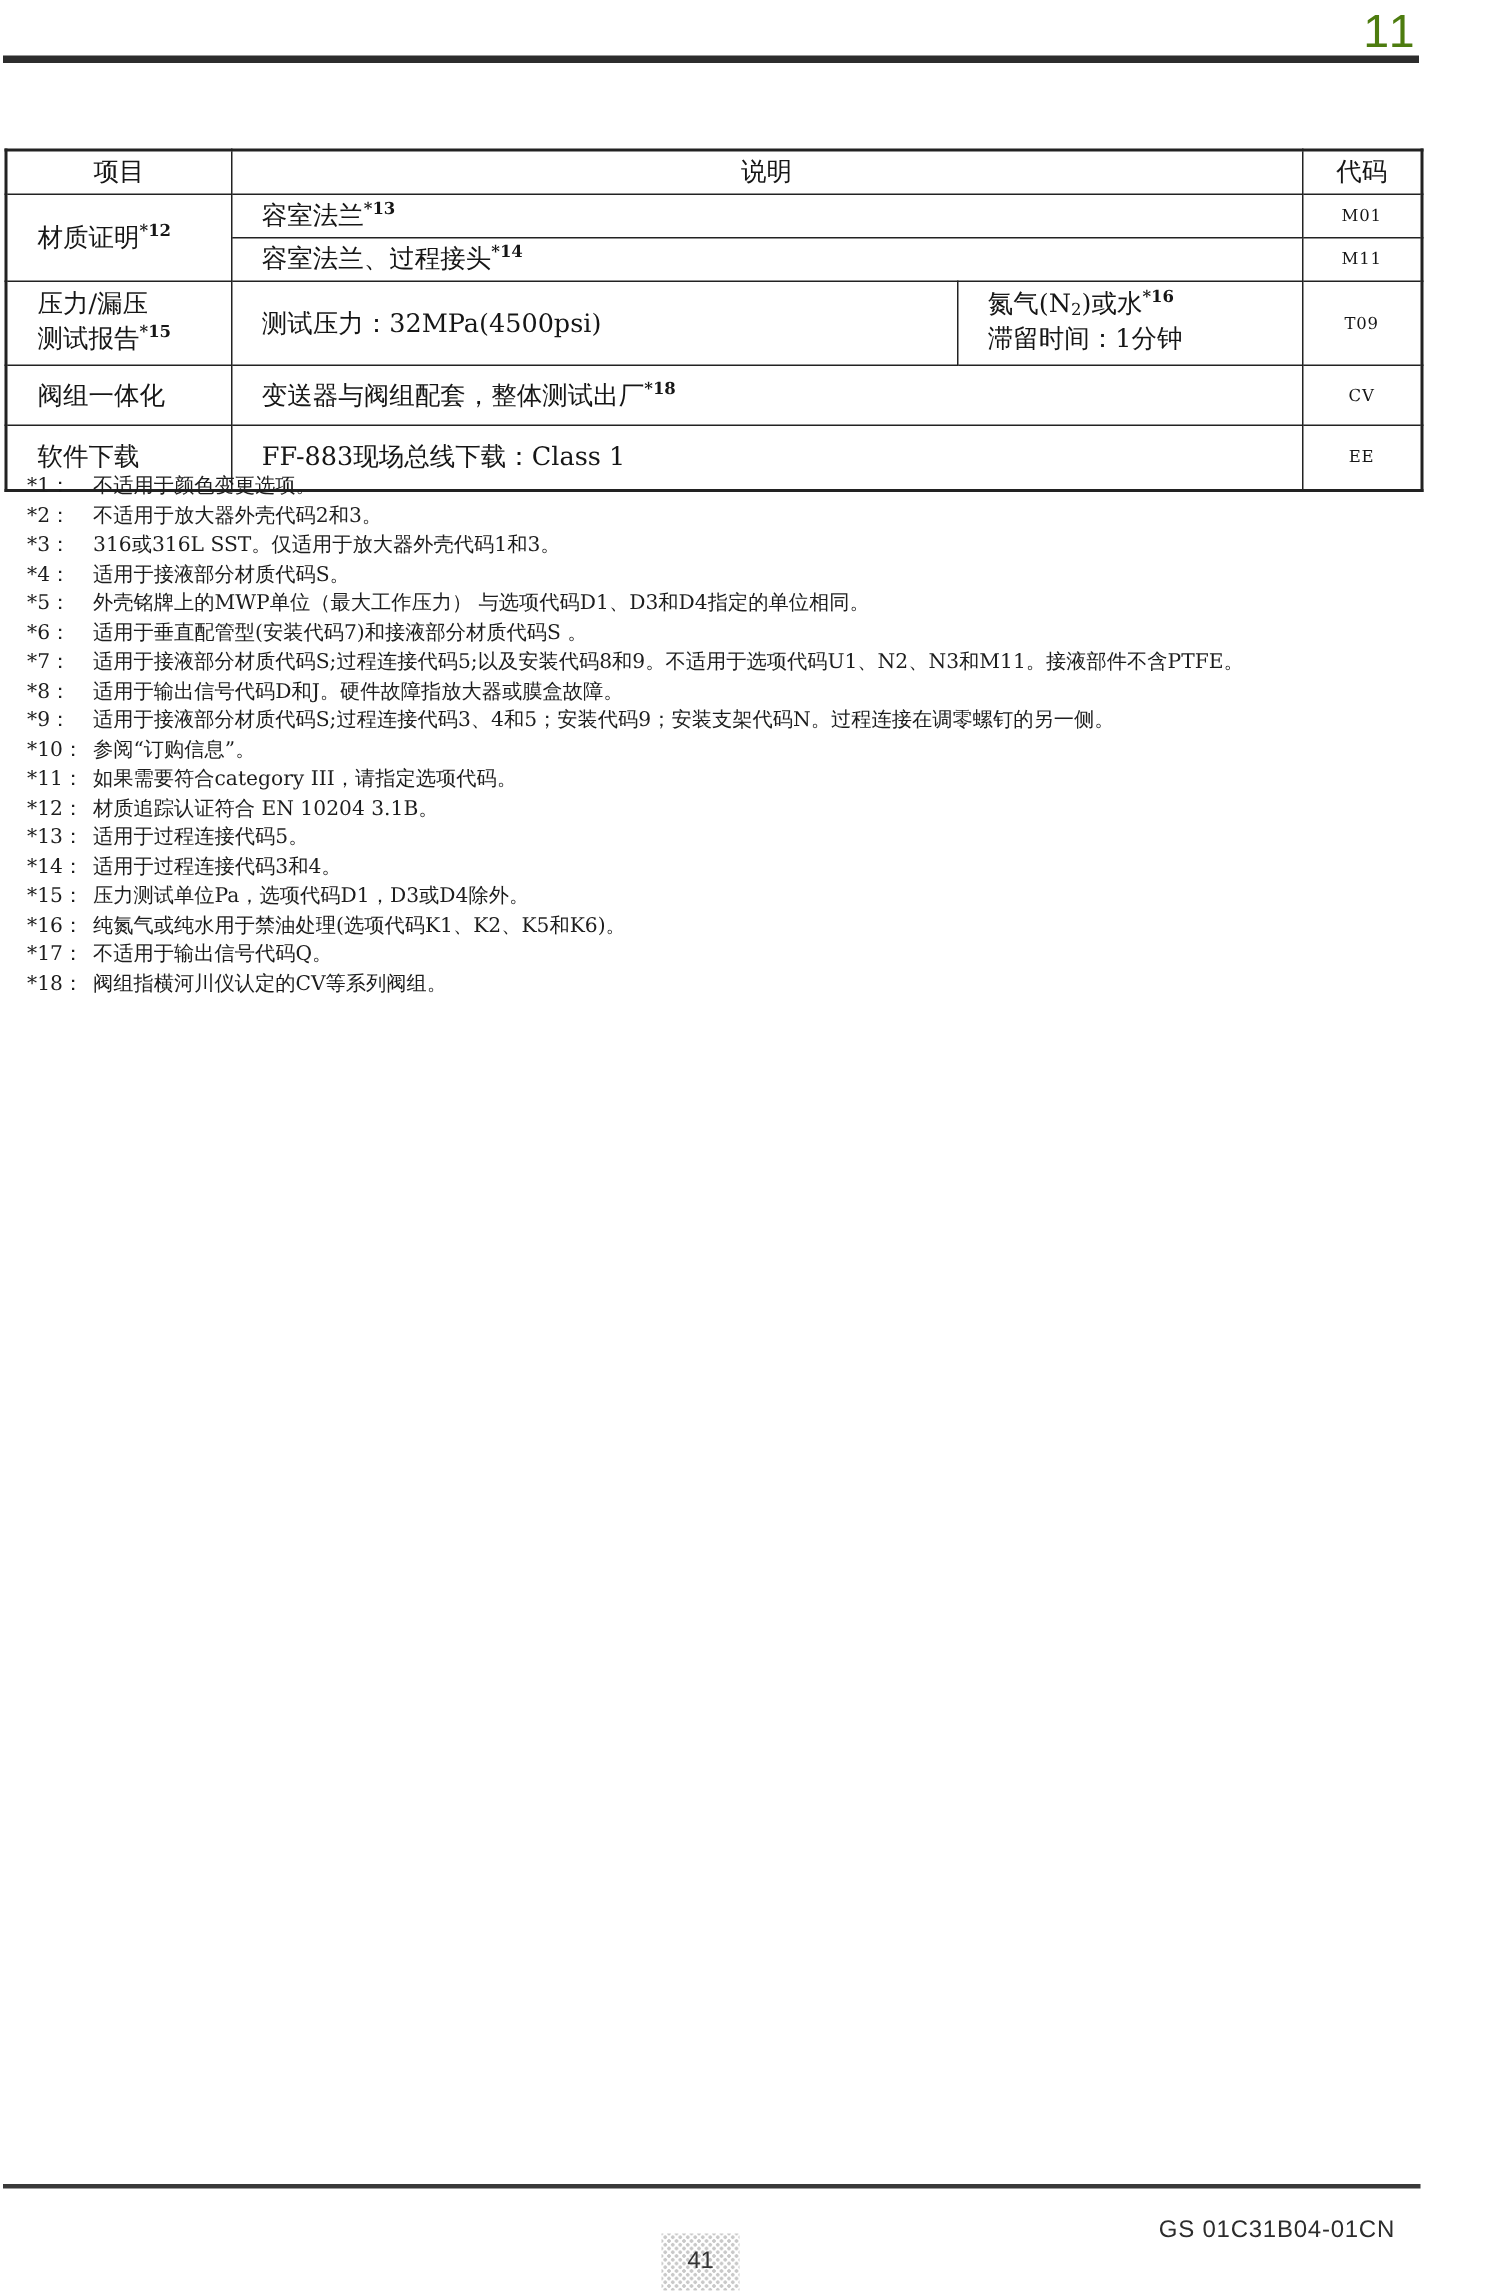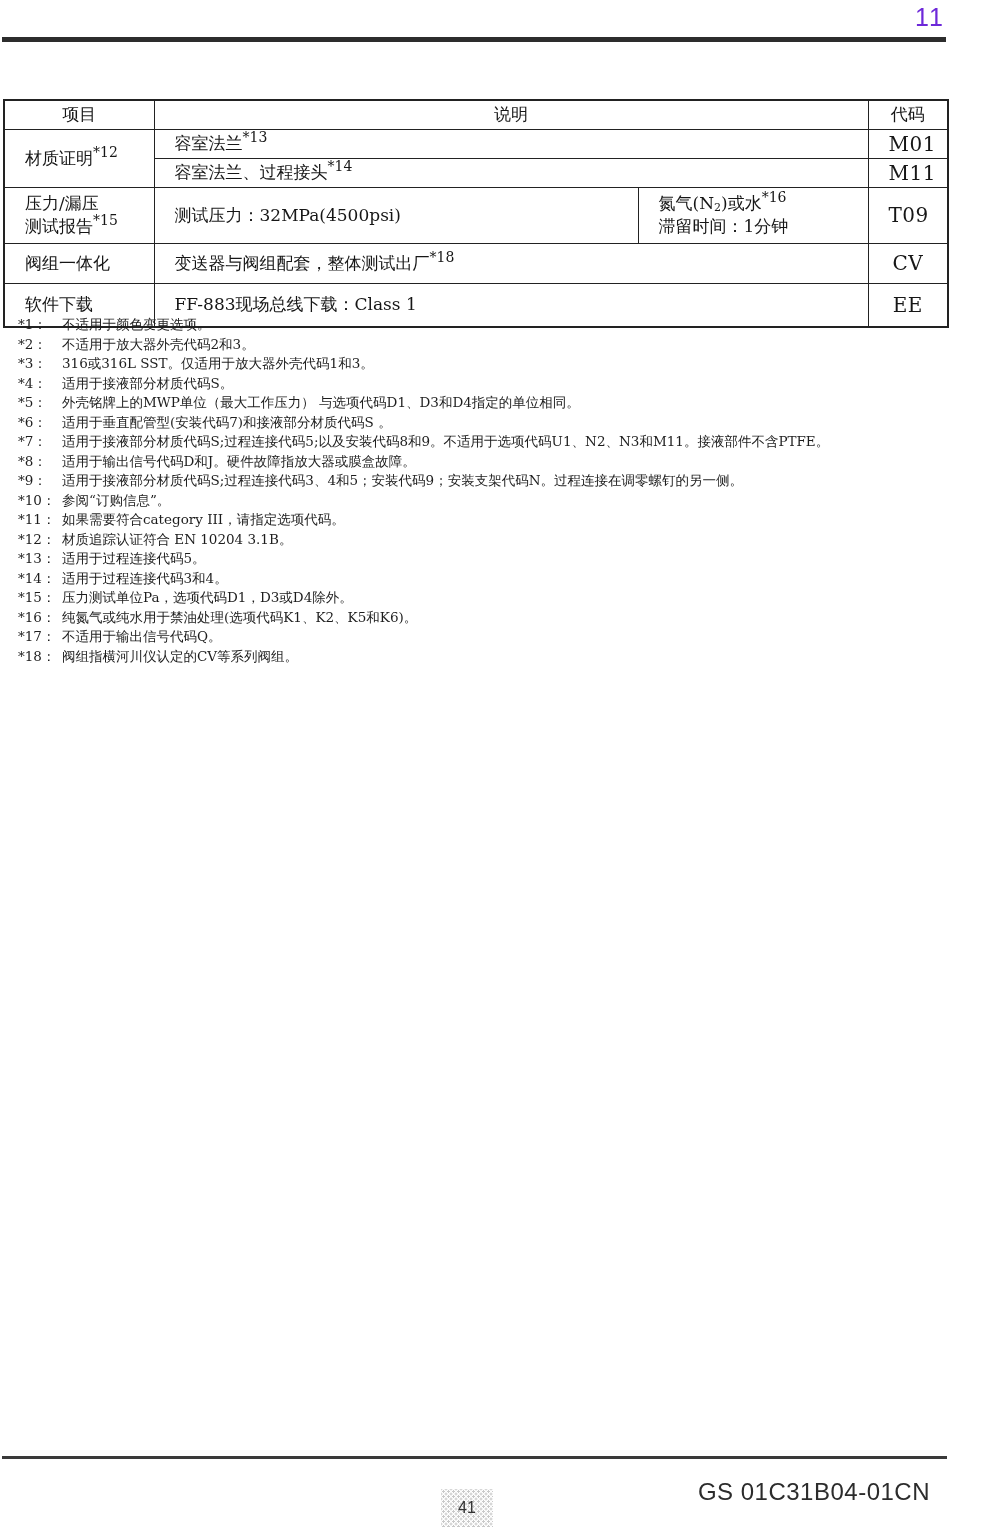--- a/index.html
+++ b/index.html
@@ -8,21 +8,21 @@
     position:relative;
     width:1000px; height:1530px;
     background:#ffffff;
     color:#1a1a1a;
     font-family:"DejaVu Serif","Liberation Serif",serif;
     overflow:hidden;
   }
   .top-page-num {
     position:absolute; top:3px; right:55px;
     font-family:"Liberation Sans","DejaVu Sans",sans-serif;
-    font-size:25px; font-weight:400; color:#6d28d9;
+    font-size:31px; font-weight:400; color:#4d7c0f;
     letter-spacing:2px;
   }
   .top-rule {
     position:absolute; left:2px; top:37px;
     width:944px; height:5px; background:#2d2d2d;
   }
   .spec-table {
     position:absolute; left:3px; top:99px;
     width:944px;
     border-collapse:collapse; table-layout:fixed;
@@ -30,40 +30,40 @@
     font-size:17px; color:#161616;
   }
   .spec-table th, .spec-table td {
     border:1px solid #222222;
     font-weight:normal;
     padding:2px 20px;
     vertical-align:middle;
     overflow:hidden;
   }
   .spec-table th { text-align:center; }
-  .cell-code { text-align:center; font-size:20px; letter-spacing:0.5px; }
-  .sup-mark { font-size:14px; vertical-align:super; line-height:0; }
+  .cell-code { text-align:center; font-size:11px; letter-spacing:0.5px; }
+  .sup-mark { font-size:11px; vertical-align:super; line-height:0;font-weight:bold; }
   .sub-mark { font-size:11px; vertical-align:-2px; line-height:0; }
   .two-line { line-height:23px; }
   .footnotes {
     position:absolute; left:18px; top:315px;
     font-size:13.5px; line-height:19.5px; color:#1d1d1d;
     white-space:nowrap;
   }
   .fn-row { display:flex; }
   .fn-marker { flex:0 0 44px; }
   .fn-text { flex:0 0 auto;text-align:center; }
   .bottom-rule {
     position:absolute; left:2px; top:1456px;
     width:945px; height:3px; background:#3a3a3a;
   }
   .doc-number {
     position:absolute; top:1478px; right:70px;
     font-family:"Liberation Sans","DejaVu Sans",sans-serif;
-    font-size:24px; color:#2c2c2c; letter-spacing:0.5px;text-align:right;
+    font-size:16px; color:#2c2c2c; letter-spacing:0.5px;text-align:right;
   }
   .page-badge {
     position:absolute; left:441px; top:1489px;
     width:52px; height:38px;
     display:flex; align-items:center; justify-content:center;
     font-family:"Liberation Sans","DejaVu Sans",sans-serif;
     font-size:16px; color:#333333;
     background-color:#ffffff;
     background-image:
       radial-gradient(circle, #c9c9c9 1.1px, transparent 1.35px),

